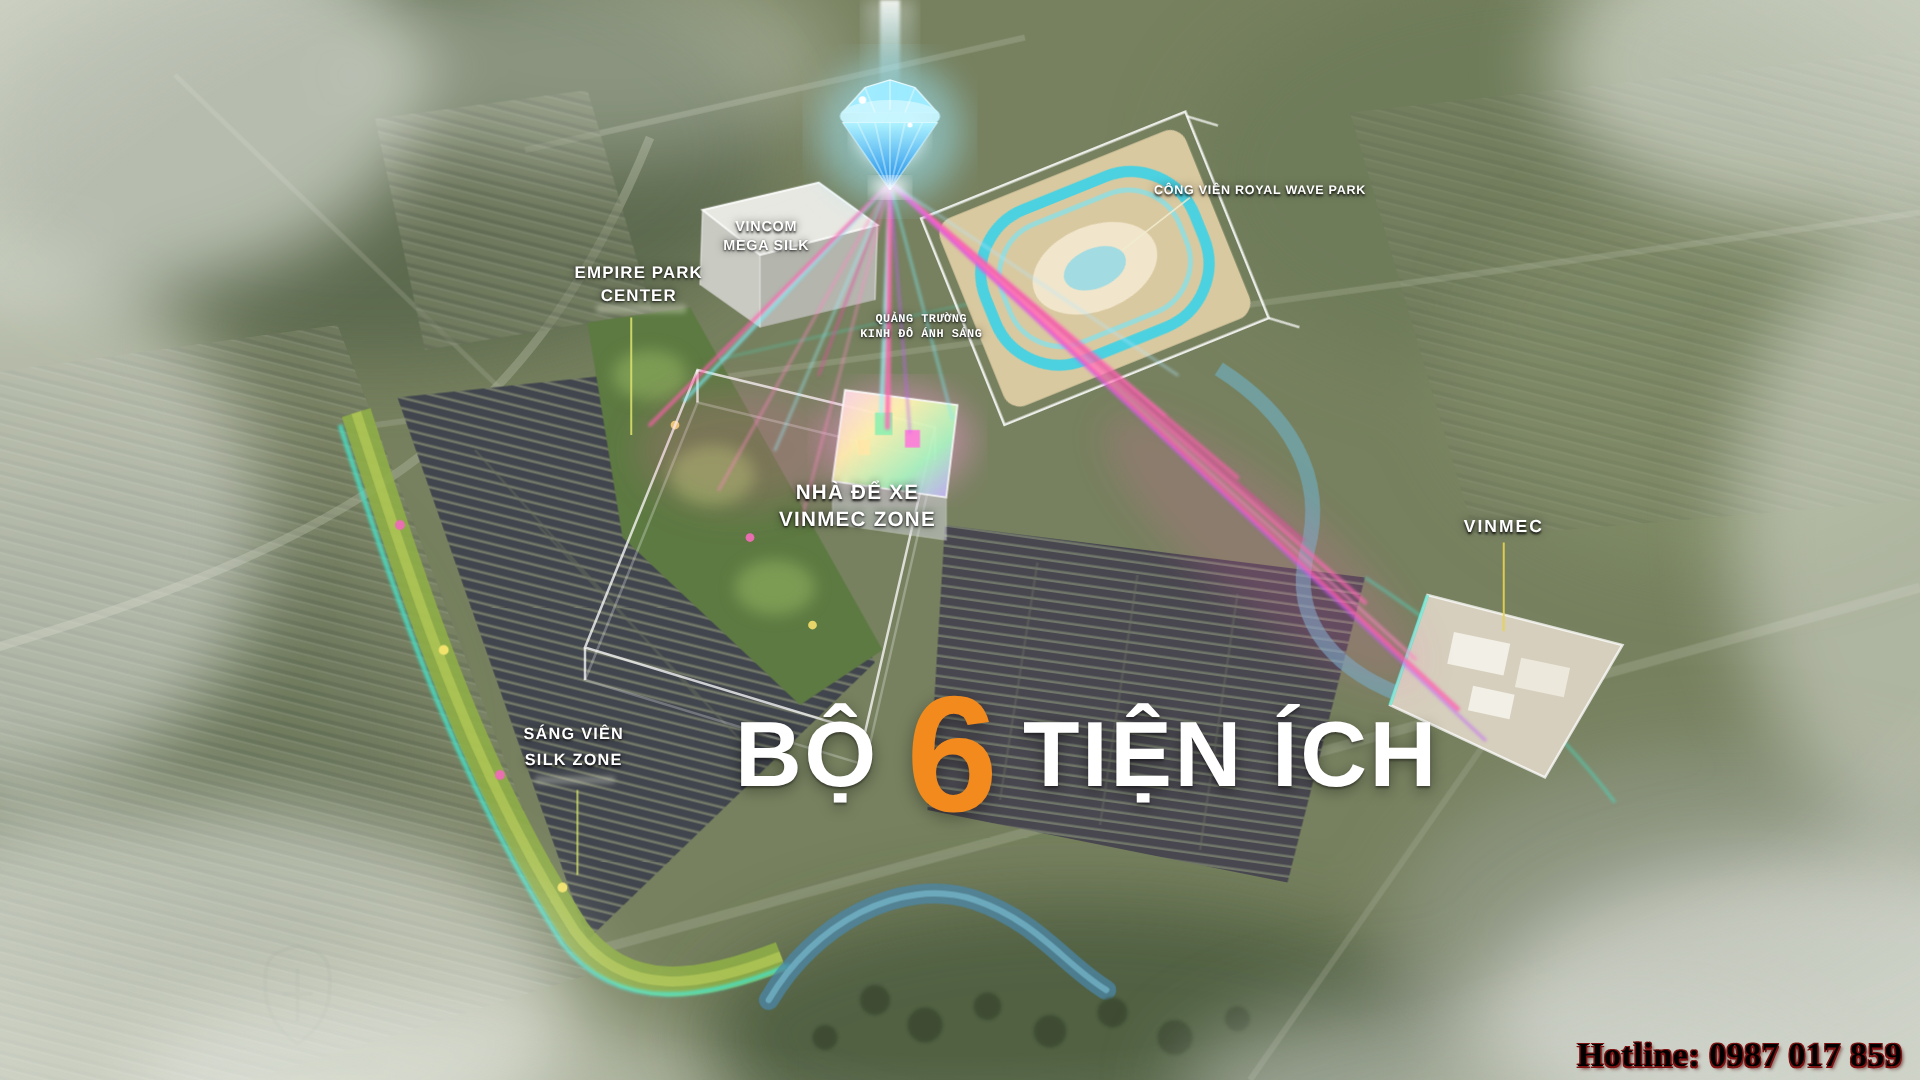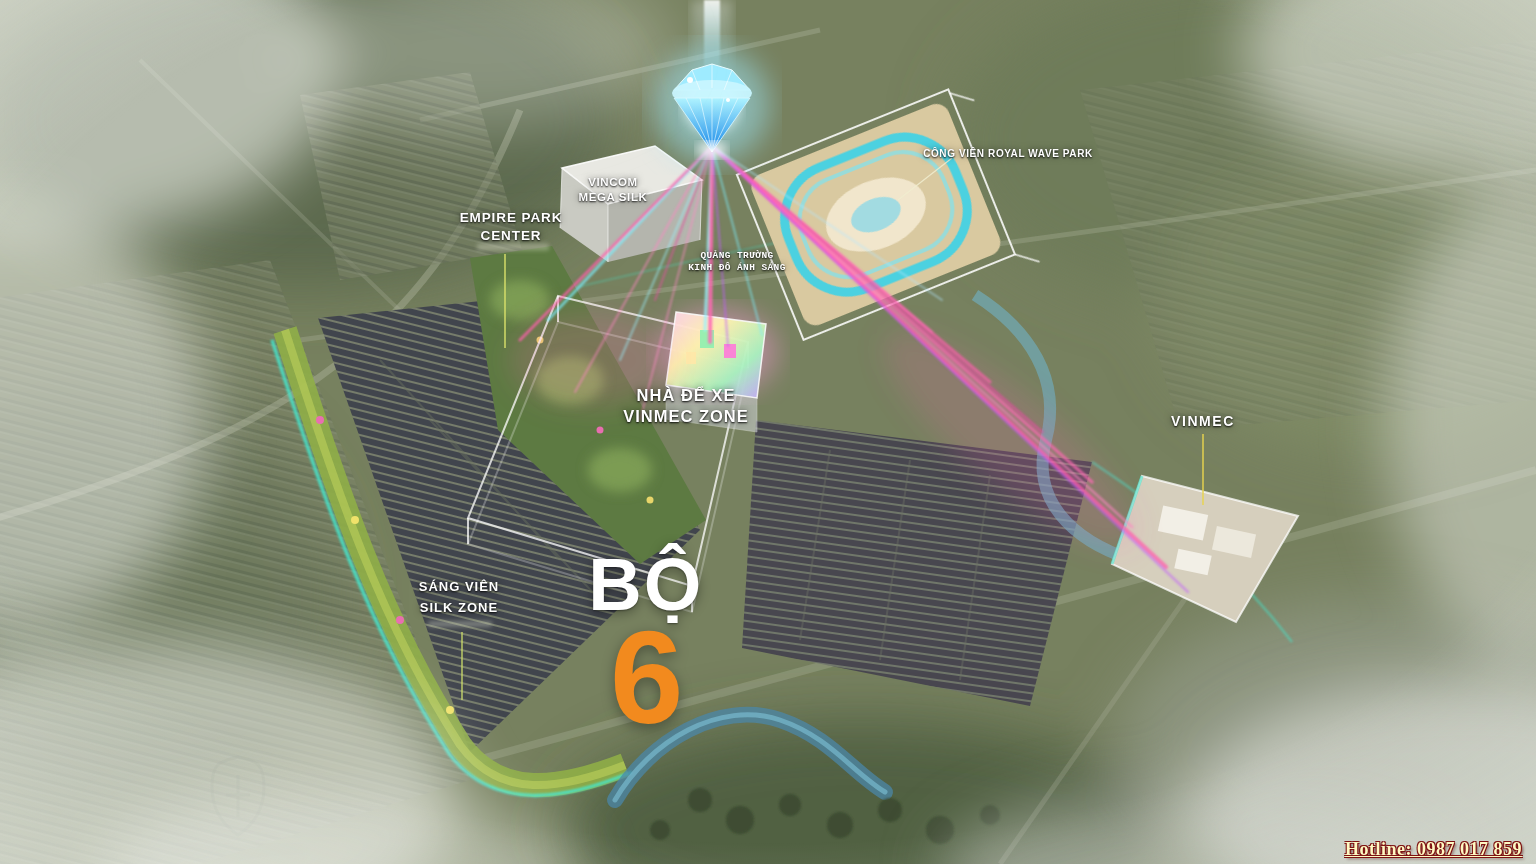--- a/index.html
+++ b/index.html
@@ -24,35 +24,34 @@
   .smudge{
     position:absolute;transform:translate(-50%,-50%);
     background:rgba(225,228,210,.35);filter:blur(2px);border-radius:2px;
   }
   .smudge-empire{left:513px;top:247px;width:72px;height:7px;}
   .smudge-silk{left:460px;top:624px;width:64px;height:6px;}
   #main-title{
     position:absolute;left:588px;top:548px;color:#fff;font-weight:800;
     text-shadow:0 3px 12px rgba(0,0,0,.38),0 1px 2px rgba(0,0,0,.4);
   }
-  #title-line1{display:flex;align-items:center;flex-direction:column;}
+  #title-line1{display:flex;align-items:center;}
   .title-word{font-size:74px;line-height:1;letter-spacing:2px;}
   .title-number{
     font-size:132px;line-height:.85;color:#F28A1E;margin:0 20px 0 22px;
     text-shadow:0 4px 14px rgba(0,0,0,.35);
   }
   #title-line2{font-size:74px;line-height:1;letter-spacing:4px;margin-top:14px;}
   #hotline{
     position:absolute;right:14px;bottom:4px;
-    font-family:"Liberation Serif",serif;font-weight:bold;font-size:18px;
-    color:#fef9c3;
+    font-family:"Liberation Serif",serif;font-weight:bold;font-size:27px;
+    color:#000000;
     text-shadow:-1px -1px 0 #7E1111,1px -1px 0 #7E1111,-1px 1px 0 #7E1111,
                  1px 1px 0 #7E1111,2px 2px 3px rgba(70,0,0,.65);
     letter-spacing:.5px;
-    text-decoration:underline;
   }
 </style>
 </head>
 <body>
 
 <div id="canvas">
 
   <svg id="map-art" viewBox="0 0 1536 864" xmlns="http://www.w3.org/2000/svg">
     <defs>
       <filter id="b2">
@@ -311,18 +310,19 @@
   <div class="map-label lbl-silk">
     <div>SÁNG VIÊN</div>
     <div>SILK ZONE</div>
   </div>
   <div class="smudge smudge-silk"></div>
 
   <div id="main-title">
     <div id="title-line1">
       <span class="title-word">BỘ</span>
       <span class="title-number">6</span>
+      <span class="title-word">TIỆN ÍCH</span>
     </div>
   </div>
 
   <div id="hotline">Hotline: 0987 017 859</div>
 
 </div>
 
 </body></html>

